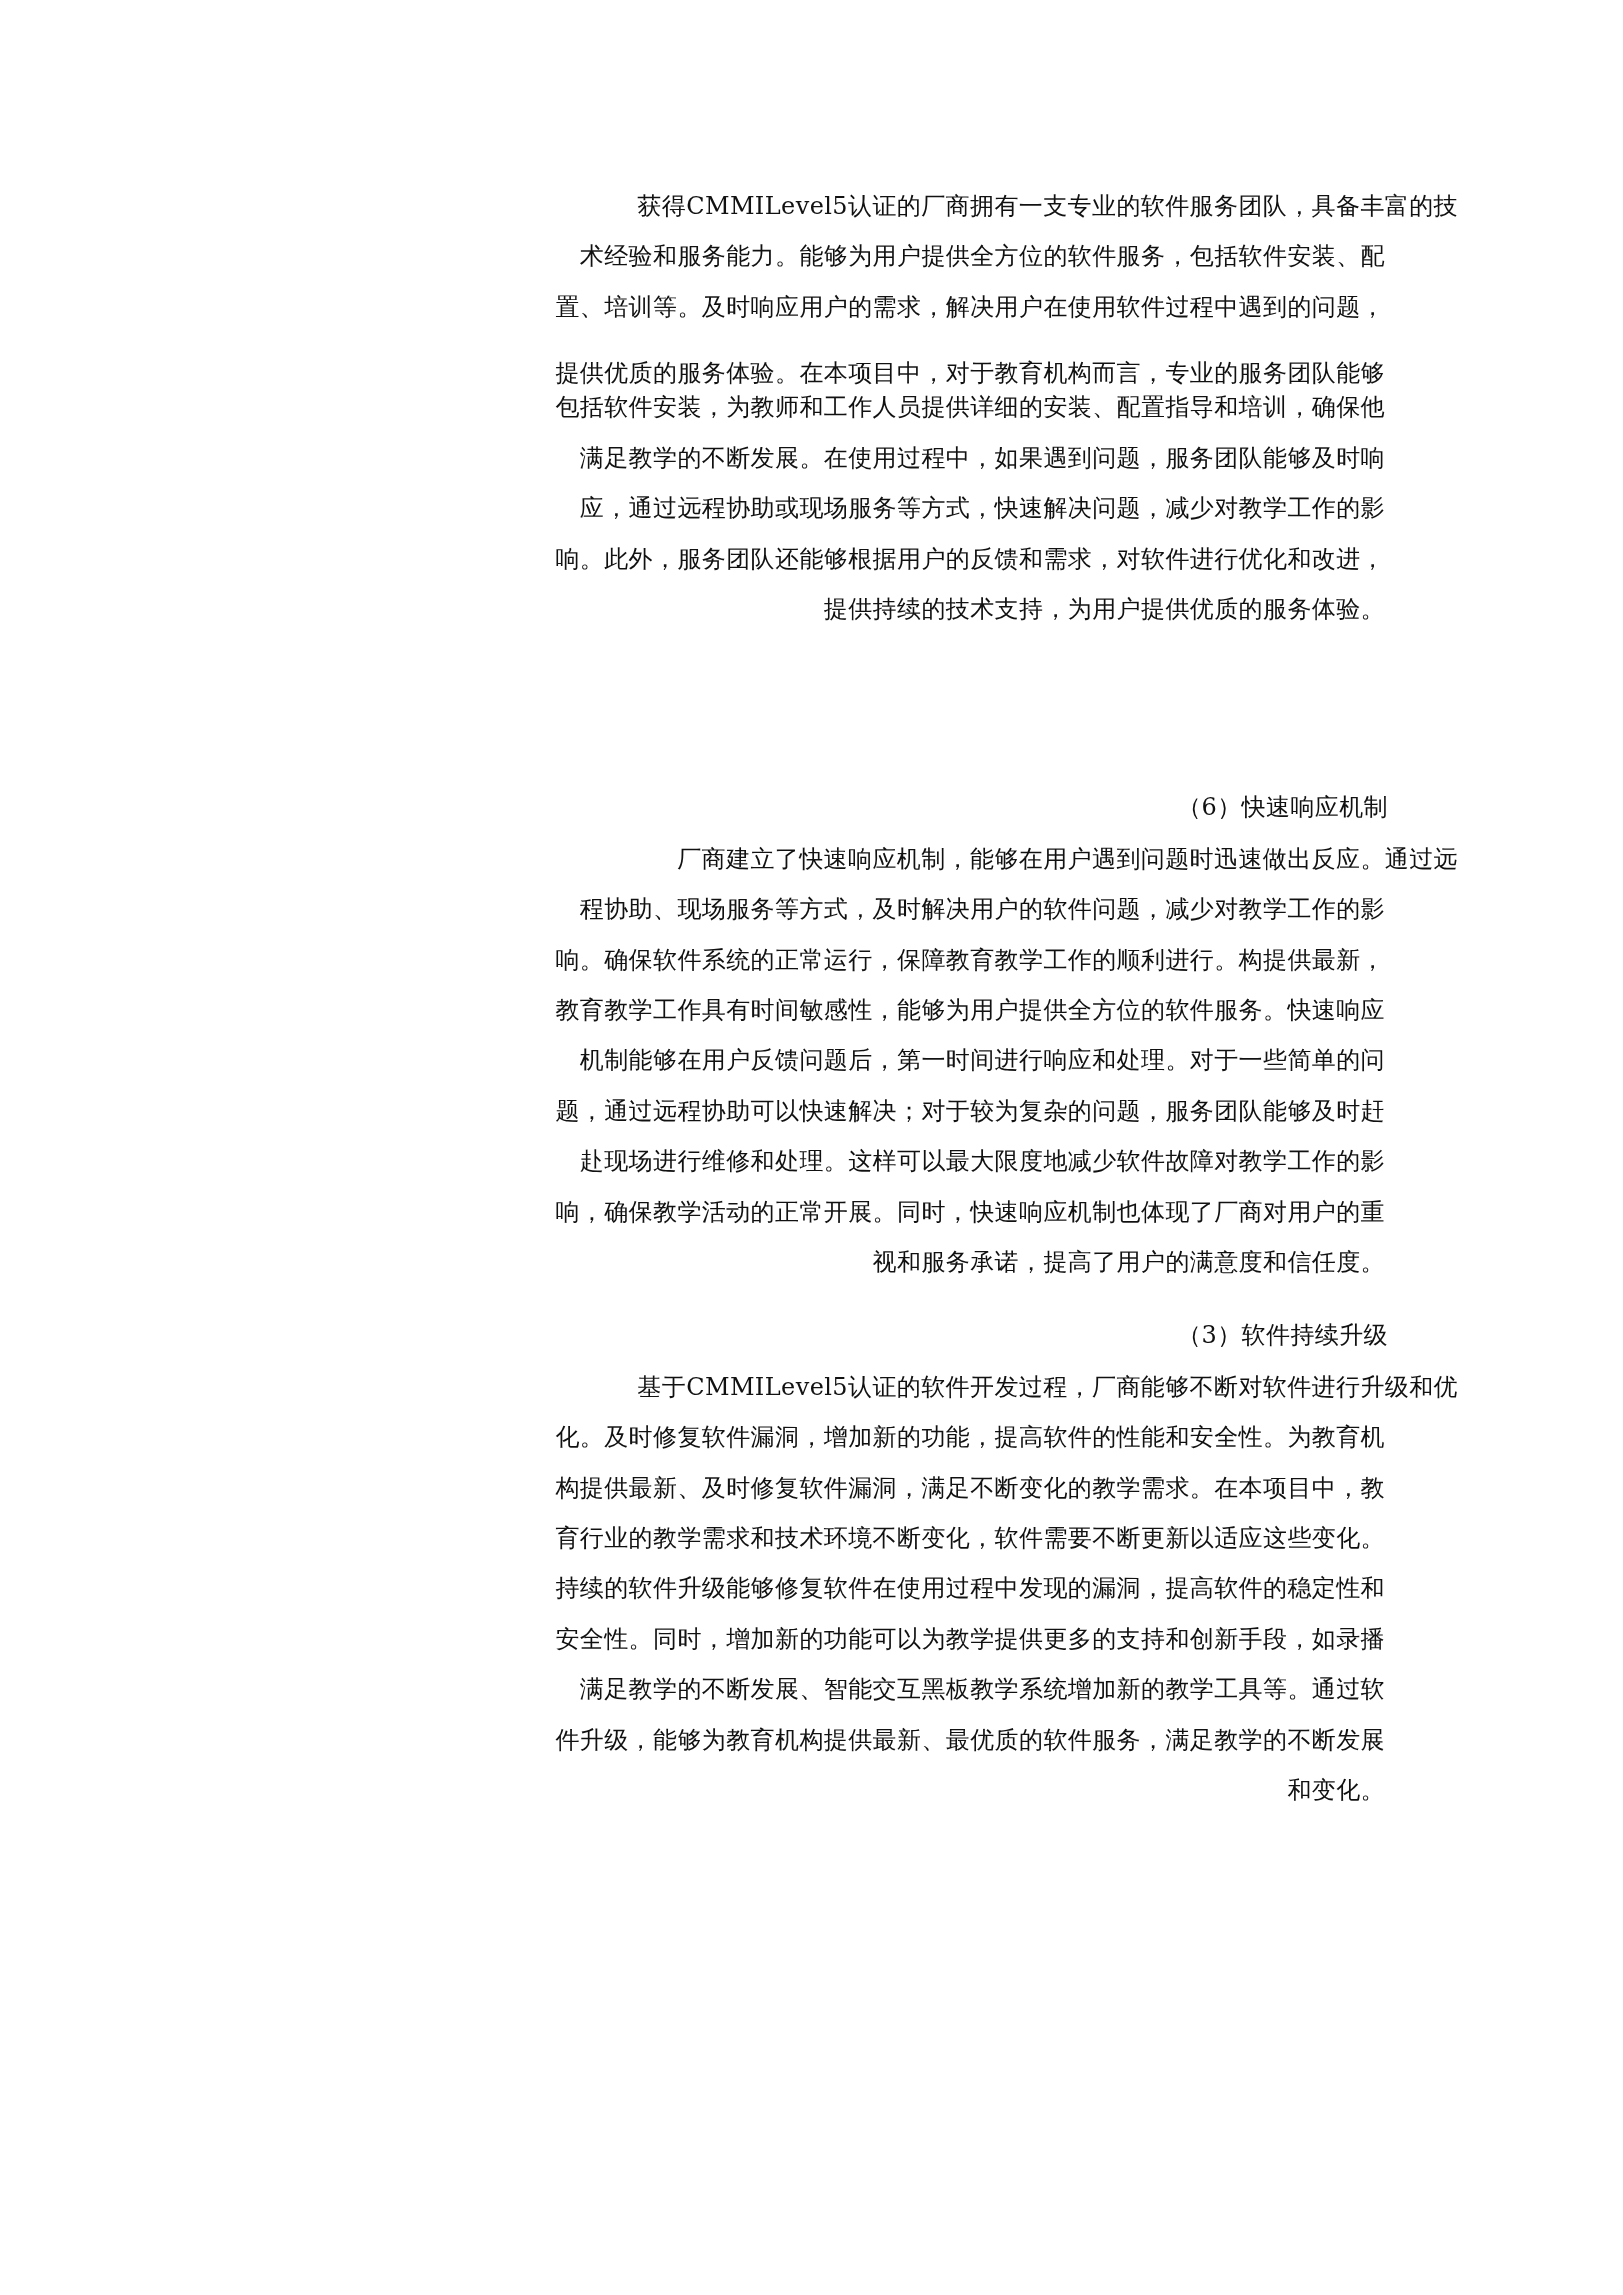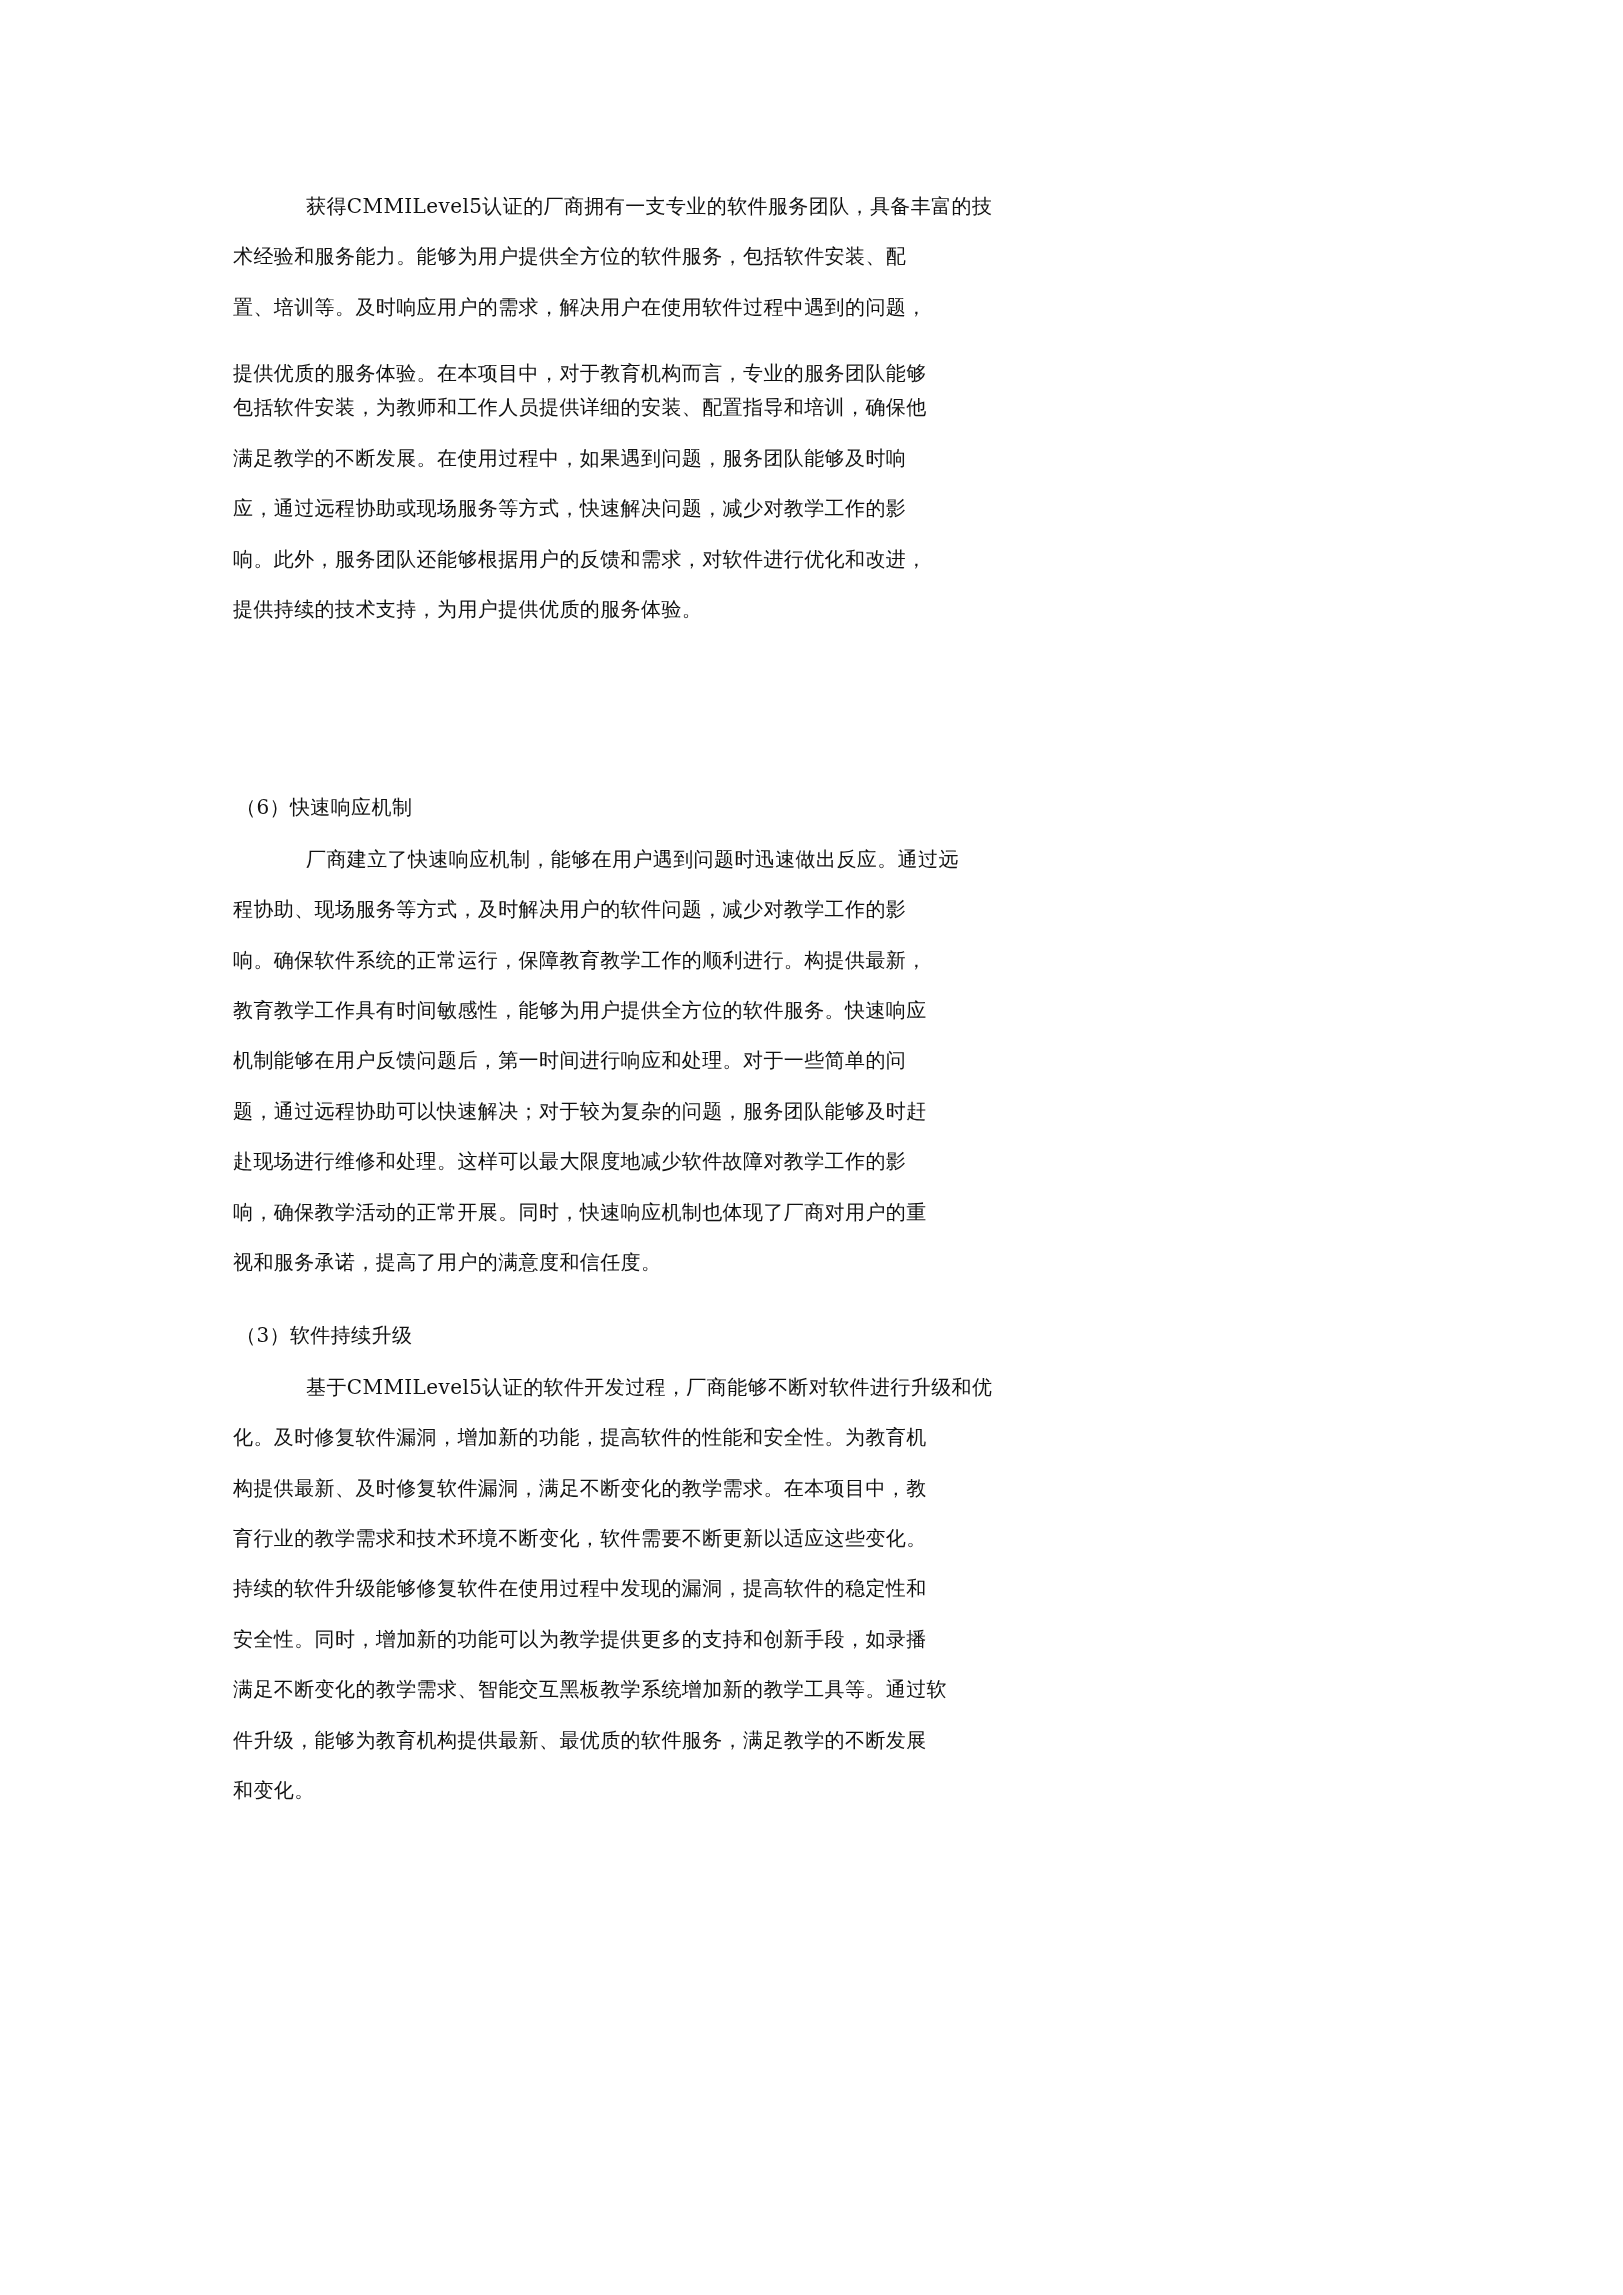--- a/index.html
+++ b/index.html
@@ -1,19 +1,19 @@
 <!DOCTYPE html>
 <html style="font-size:10.5px"><head>
 <meta charset="utf-8">
 <style>
   html,body{margin:0;padding:0;background:#ffffff;}
   body{width:1623px;height:2295px;position:relative;overflow:hidden;
        font-family:"DejaVu Serif","Liberation Serif",serif;color:#111;}
-  .line{position:absolute;left:233px;width:1152px;font-size:20px;line-height:37px;
-        white-space:nowrap;letter-spacing:0.4px;}
+  .line{position:absolute;left:233px;width:1152px;font-size:24px;line-height:37px;
+        white-space:nowrap;letter-spacing:0.4px;text-align:right;}
   .indent{left:306px;}
   .heading{left:236px;}
 </style>
 </head>
 <body>
 
 <div>
 
   <div>
     <div class="line indent" style="top:188px">获得CMMILevel5认证的厂商拥有一支专业的软件服务团队，具备丰富的技</div>
@@ -41,19 +41,19 @@
   </div>
 
   <div>
     <div class="line heading" style="top:1317px">（3）软件持续升级</div>
     <div class="line indent" style="top:1369px">基于CMMILevel5认证的软件开发过程，厂商能够不断对软件进行升级和优</div>
     <div class="line" style="top:1419px">化。及时修复软件漏洞，增加新的功能，提高软件的性能和安全性。为教育机</div>
     <div class="line" style="top:1470px">构提供最新、及时修复软件漏洞，满足不断变化的教学需求。在本项目中，教</div>
     <div class="line" style="top:1520px">育行业的教学需求和技术环境不断变化，软件需要不断更新以适应这些变化。</div>
     <div class="line" style="top:1570px">持续的软件升级能够修复软件在使用过程中发现的漏洞，提高软件的稳定性和</div>
     <div class="line" style="top:1621px">安全性。同时，增加新的功能可以为教学提供更多的支持和创新手段，如录播</div>
-    <div class="line" style="top:1671px">满足不断变化的教学需求、智能交互黑板教学系统增加新的教学工具等。通过软</div>
+    <div class="line" style="top:1671px">满足教学的不断发展、智能交互黑板教学系统增加新的教学工具等。通过软</div>
     <div class="line" style="top:1722px">件升级，能够为教育机构提供最新、最优质的软件服务，满足教学的不断发展</div>
     <div class="line" style="top:1772px">和变化。</div>
   </div>
 
 </div>
 
 
 </body></html>

